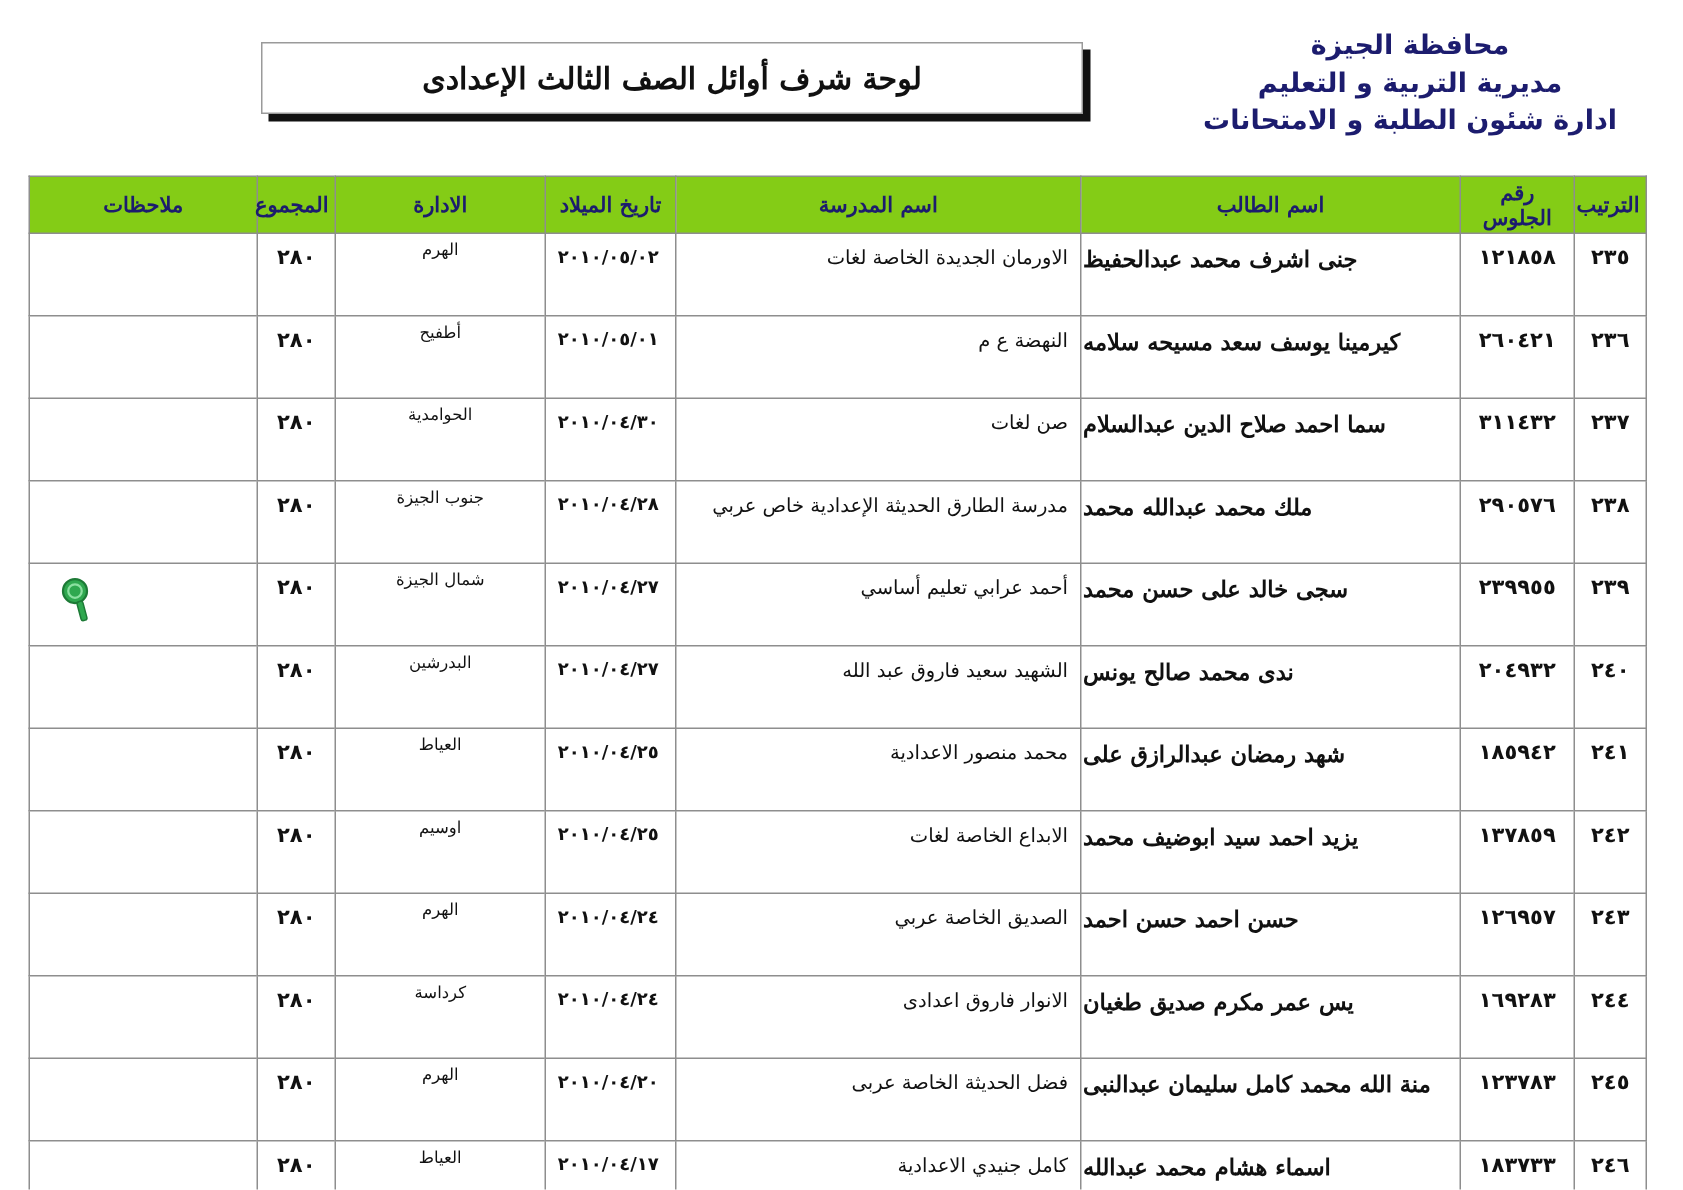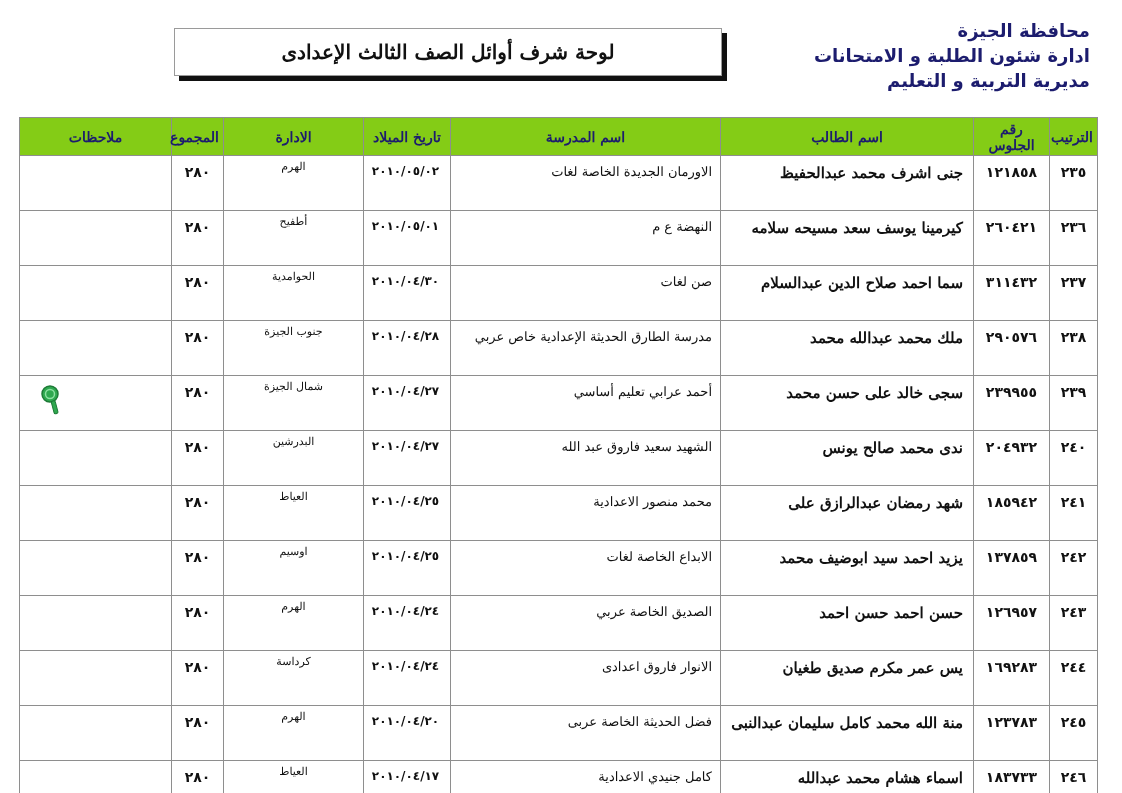--- a/index.html
+++ b/index.html
@@ -1,38 +1,38 @@
 <!DOCTYPE html>
 <html><head>
   <meta charset="utf-8">
   <style>
     html, body { margin:0; padding:0; background:#ffffff; }
     body { width:1122px; height:793px; position:relative; overflow:hidden; font-family:"DejaVu Serif", serif; color:#111; }
-    .org-header { position:absolute; left:790px; top:18px; width:300px; text-align:right; direction:rtl; color:#1c1c6e; font-family:"DejaVu Sans", sans-serif; font-weight:bold; line-height:25px; }
+    .org-header { position:absolute; left:790px; top:18px; width:300px; text-align:center; direction:rtl; color:#1c1c6e; font-family:"DejaVu Sans", sans-serif; font-weight:bold; line-height:25px; }
     .org-header div { font-size:18px; }
     .title-box { position:absolute; left:174px; top:28px; width:546px; height:46px; border:1px solid #9a9a9a; background:#fff; box-shadow:5px 5px 0 #111; display:flex; align-items:center; justify-content:center; direction:rtl;text-align:right; }
     .title-box span { font-family:"DejaVu Serif", serif; font-weight:bold; font-size:20px; color:#111; }
     .sheet { position:absolute; left:19px; top:117px; width:1078px; direction:rtl; border-collapse:collapse; table-layout:fixed; }
     .sheet th { background:#84cc16; color:#1c1c6e; font-family:"DejaVu Serif", serif; font-weight:bold; font-size:14px; height:37px; border:1px solid #8e8e8e; padding:0 4px; }
     .sheet td { height:45px; border:1px solid #8e8e8e; vertical-align:top; padding-top:8px; font-size:14px; }
     .sheet td.rank, .sheet td.seat, .sheet td.total { text-align:center; font-family:"DejaVu Sans", sans-serif; font-weight:bold; font-size:14px; letter-spacing:1px; }
-    .sheet td.name { text-align:right; padding-right:10px; font-size:15px; font-weight:bold; }
+    .sheet td.name { text-align:left; padding-right:10px; font-size:15px; font-weight:bold; }
     .sheet td.school { text-align:right; padding-right:8px; font-size:13px; }
     .sheet td.dob { text-align:center; padding-right:4px; font-family:"DejaVu Sans", sans-serif; font-weight:bold; font-size:12px; letter-spacing:2px; direction:ltr; }
     .sheet td.admin { text-align:center; font-size:11px; padding-top:4px; }
     .sheet td.notes { }
     .watermark { position:absolute; left:40px; top:384px; width:24px; height:32px; }
   </style>
 </head>
 <body>
 
 <div class="org-header">
   <div>محافظة الجيزة</div>
+  <div>مديرية التربية و التعليم</div>
   <div>ادارة شئون الطلبة و الامتحانات</div>
-  <div>مديرية التربية و التعليم</div>
 </div>
 
 <div class="title-box">
   <span>لوحة شرف أوائل الصف الثالث الإعدادى</span>
 </div>
 
 <table class="sheet">
   <colgroup>
     <col style="width:48px">
     <col style="width:76px">

